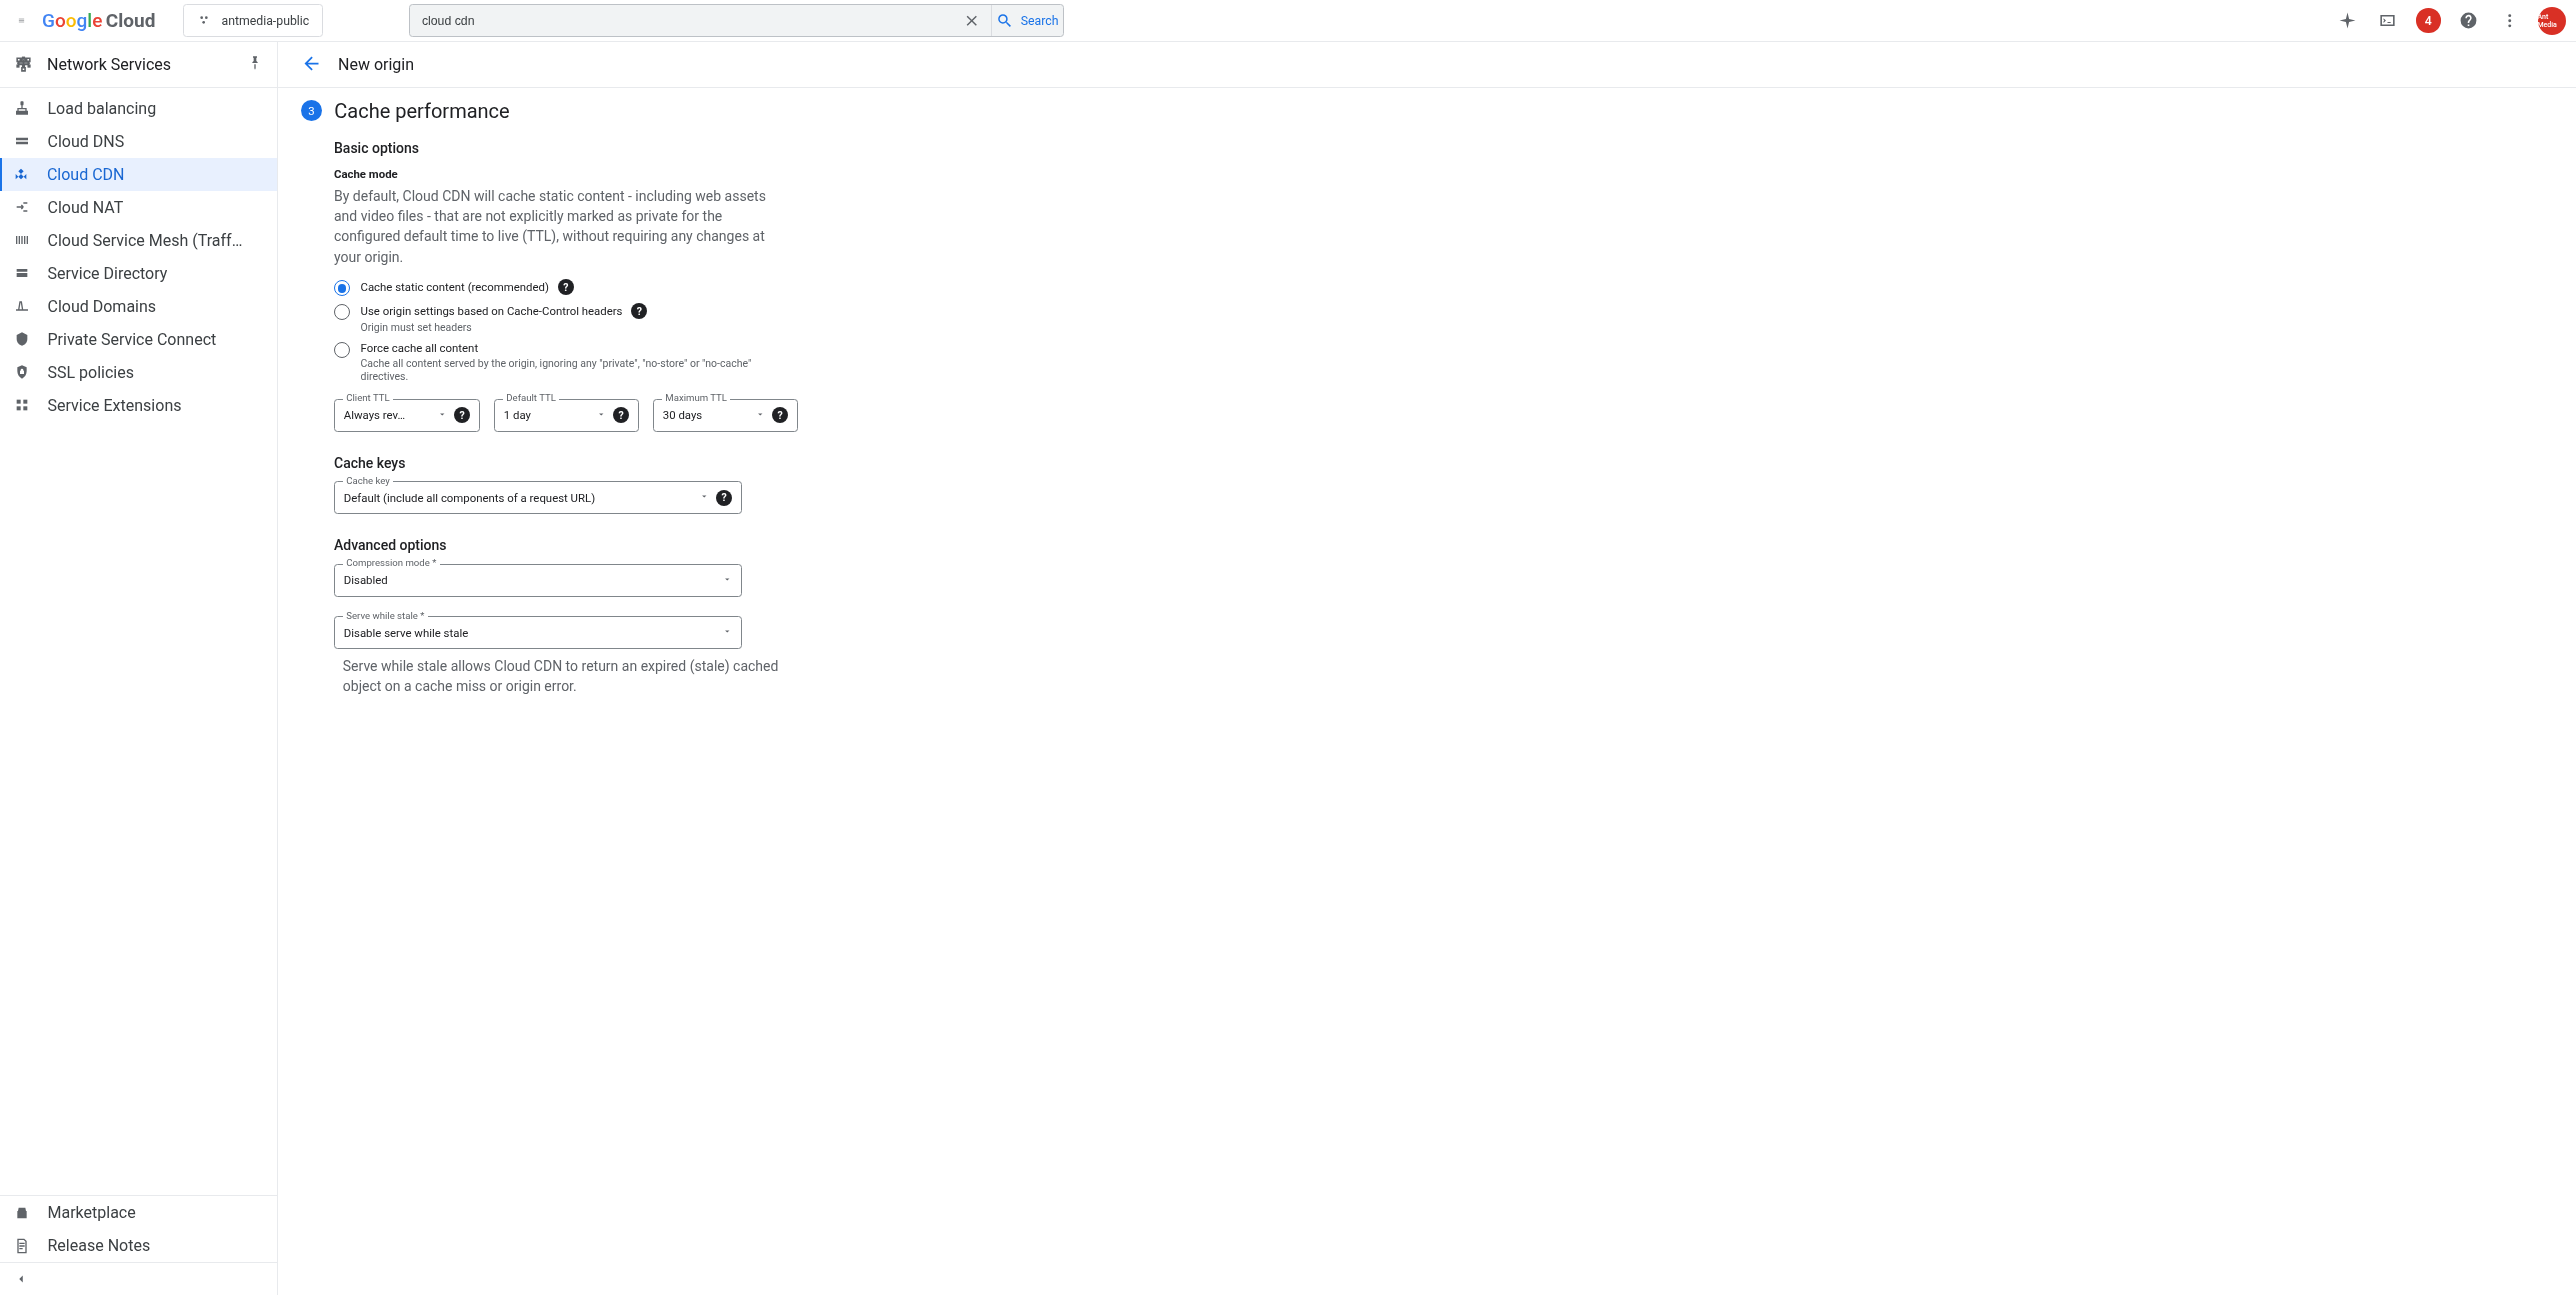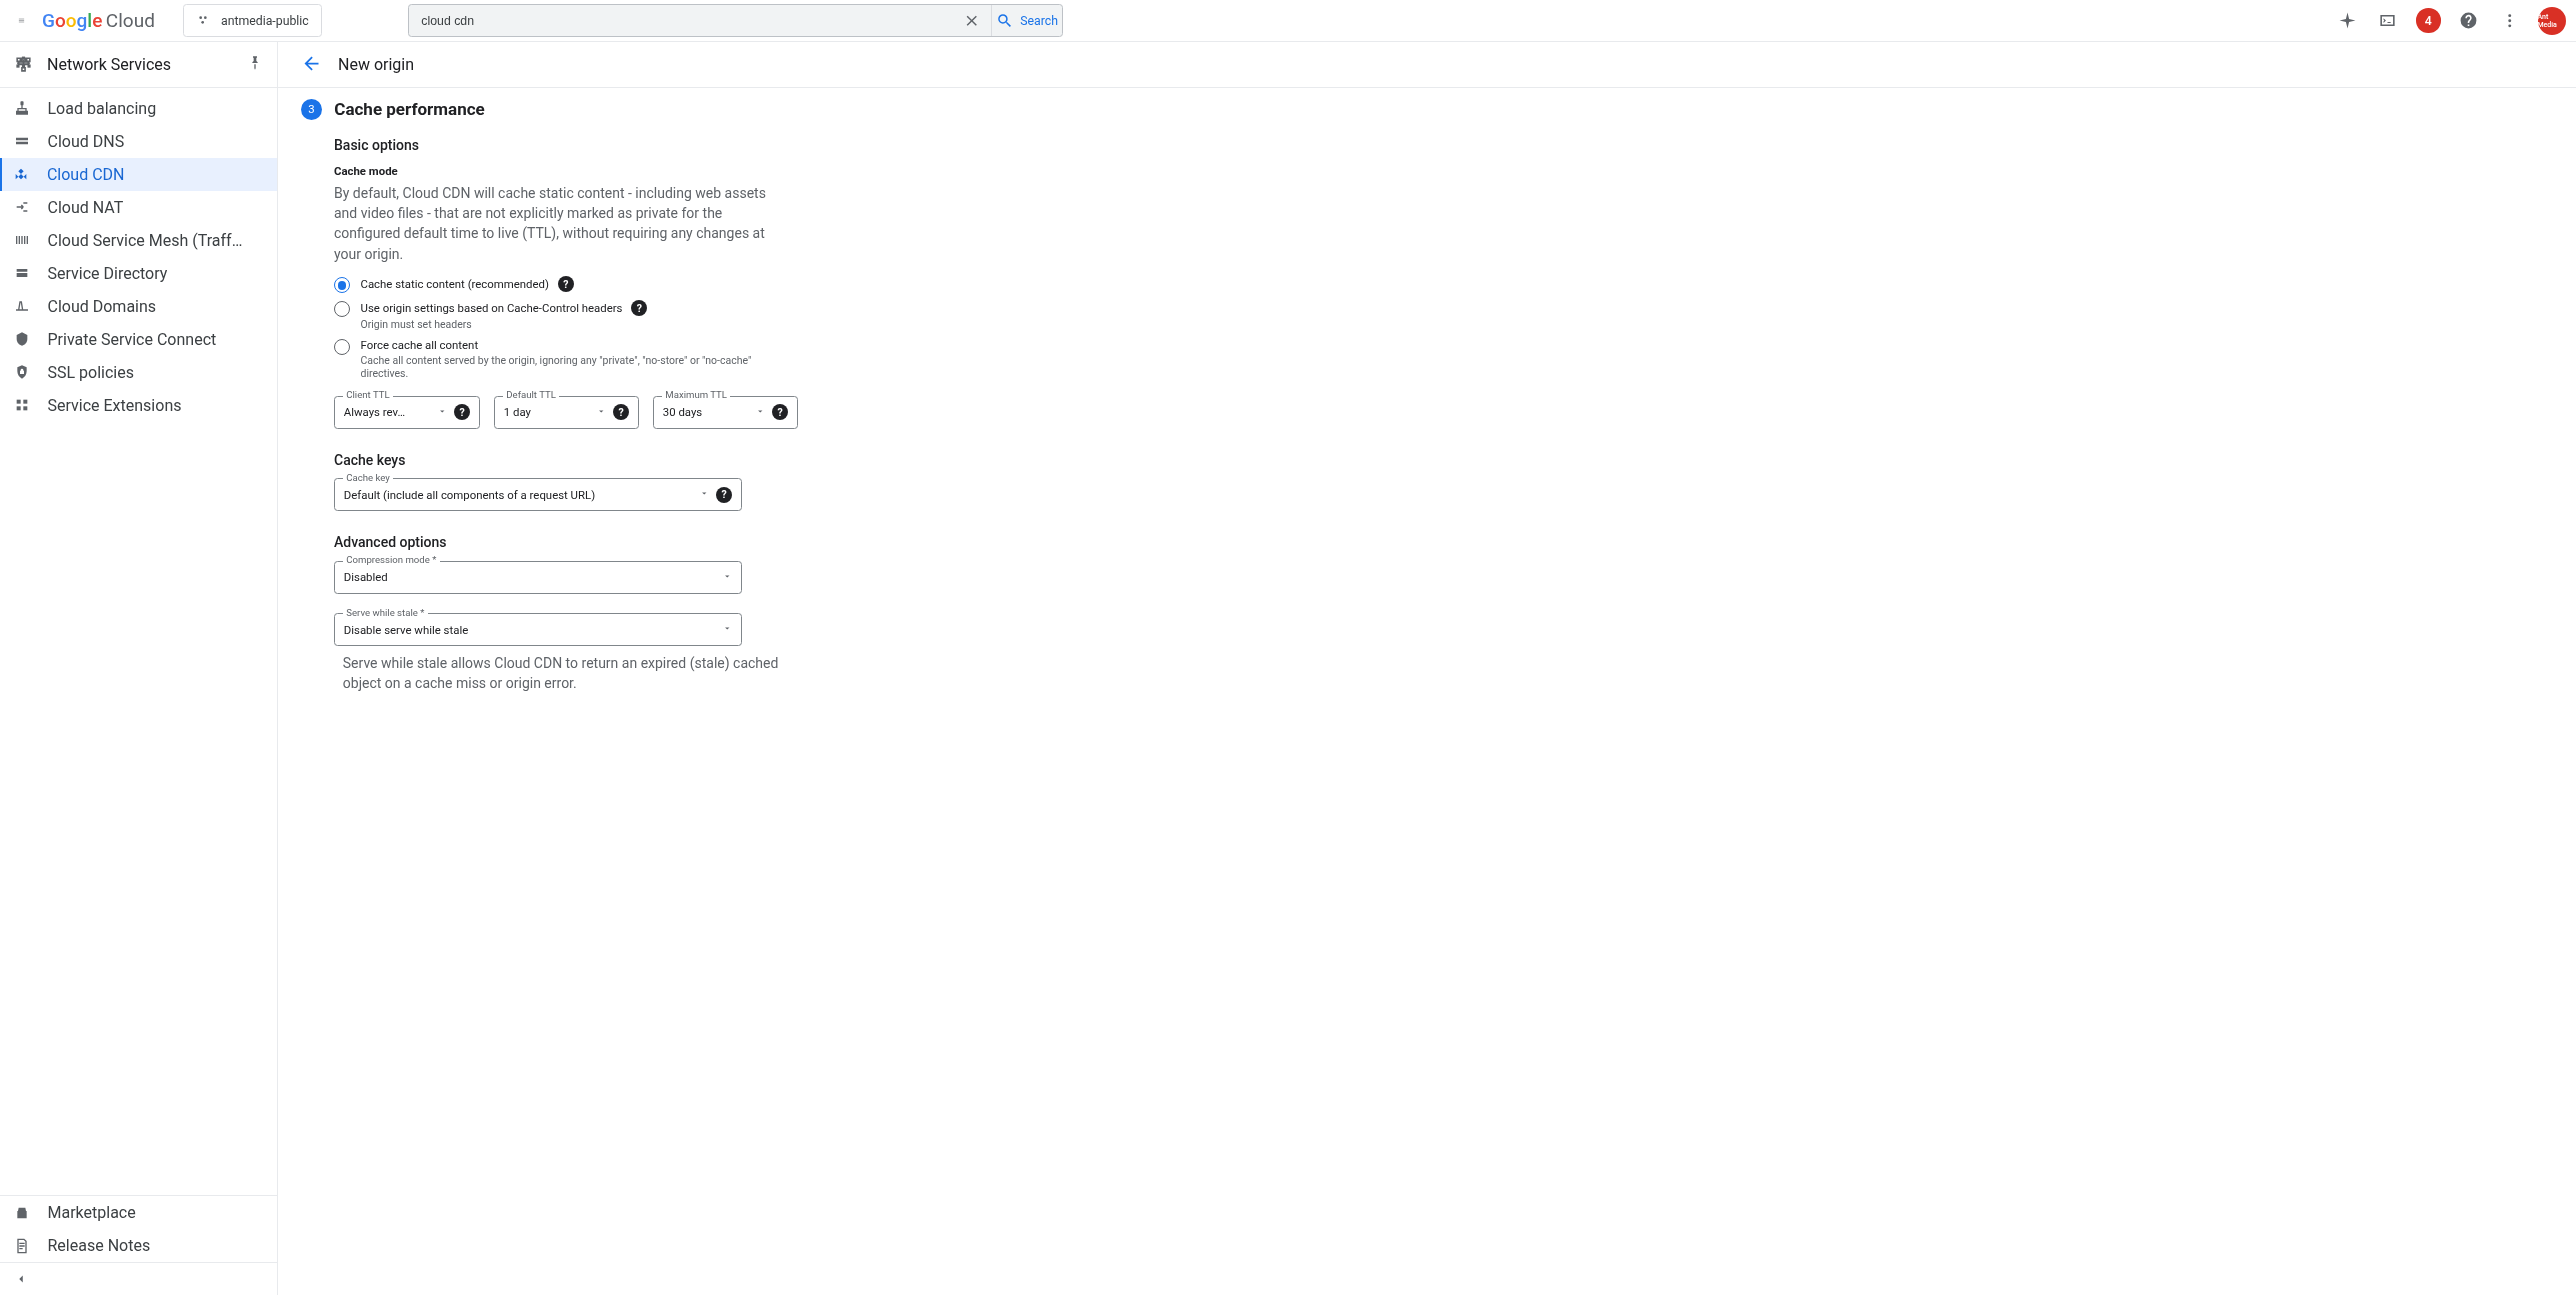--- a/index.html
+++ b/index.html
@@ -50,21 +50,21 @@
   .back-btn svg{fill:#1a73e8; width:21px;height:21px;}
   .page-title { font-size:16px; }
 
   .scroller { height: calc(100% - 46px); overflow-y:auto; padding: 7px 0 35px 0; }
   .scroller::-webkit-scrollbar{width:12.3px;}
   .scroller::-webkit-scrollbar-thumb{background:#dadce0;border-radius:7px;}
   .content { max-width: 491px; margin-left:23px; }
 
   .step-row { display:flex; align-items:center; gap:12.3px; margin: 3.5px 0 17.5px 0;}
   .step-chip { width:21px;height:21px;border-radius:50%; background:#1a73e8; color:#fff; display:flex;align-items:center;justify-content:center; font-size:11.4px;}
-  .step-row h2{ font-size:17px; font-weight:700; }
+  .step-row h2{ font-size:20px; font-weight:400; }
 
   .section { margin-left: 33px; margin-bottom: 23px; }
   .section h3 { font-size:14px; font-weight:500; margin-bottom:10.5px; }
   .group-label { font-size:11.4px; font-weight:700; margin-bottom:5.3px;}
   .desc { font-size:14px; color:#5f6368; line-height:1.45; margin-bottom:8.8px; }
 
   .radio-row { display:flex; align-items:flex-start; gap:10.5px; padding:3.5px 0; }
   .radio { width:16px;height:16px; border:1.8px solid #5f6368; border-radius:50%; flex-shrink:0; margin-top:0.9px; cursor:pointer; position:relative;}
   .radio.selected{ border-color:#1a73e8;}
   .radio.selected::after{content:''; position:absolute; inset:2.6px; background:#1a73e8; border-radius:50%;}
@@ -89,21 +89,21 @@
 <body>
 
 <div class="header">
   <div class="hamburger">
     <svg viewBox="0 0 24 24" width="19" height="19">
         <path d="M3 18h18v-2H3v2zm0-5h18v-2H3v2zm0-7v2h18V6H3z"></path>
       </svg>
   </div>
   <div class="logo">
     <span class="g"><span class="b">G</span><span class="r">o</span><span class="y">o</span><span class="b">g</span><span class="g2">l</span><span class="r">e</span></span>
-    <span style="color:#5f6368;"> Cloud</span>
+    <span style="color:#5f6368;font-weight:bold;"> Cloud</span>
   </div>
   <div class="project-chip">
     <svg viewBox="0 0 24 24">
         <circle cx="7" cy="7" r="2" fill="#5f6368"></circle>
         <circle cx="14" cy="7" r="2" fill="#5f6368"></circle>
         <circle cx="10" cy="14" r="2" fill="#5f6368"></circle>
       </svg>
     <span>antmedia-public</span>
   </div>
 

